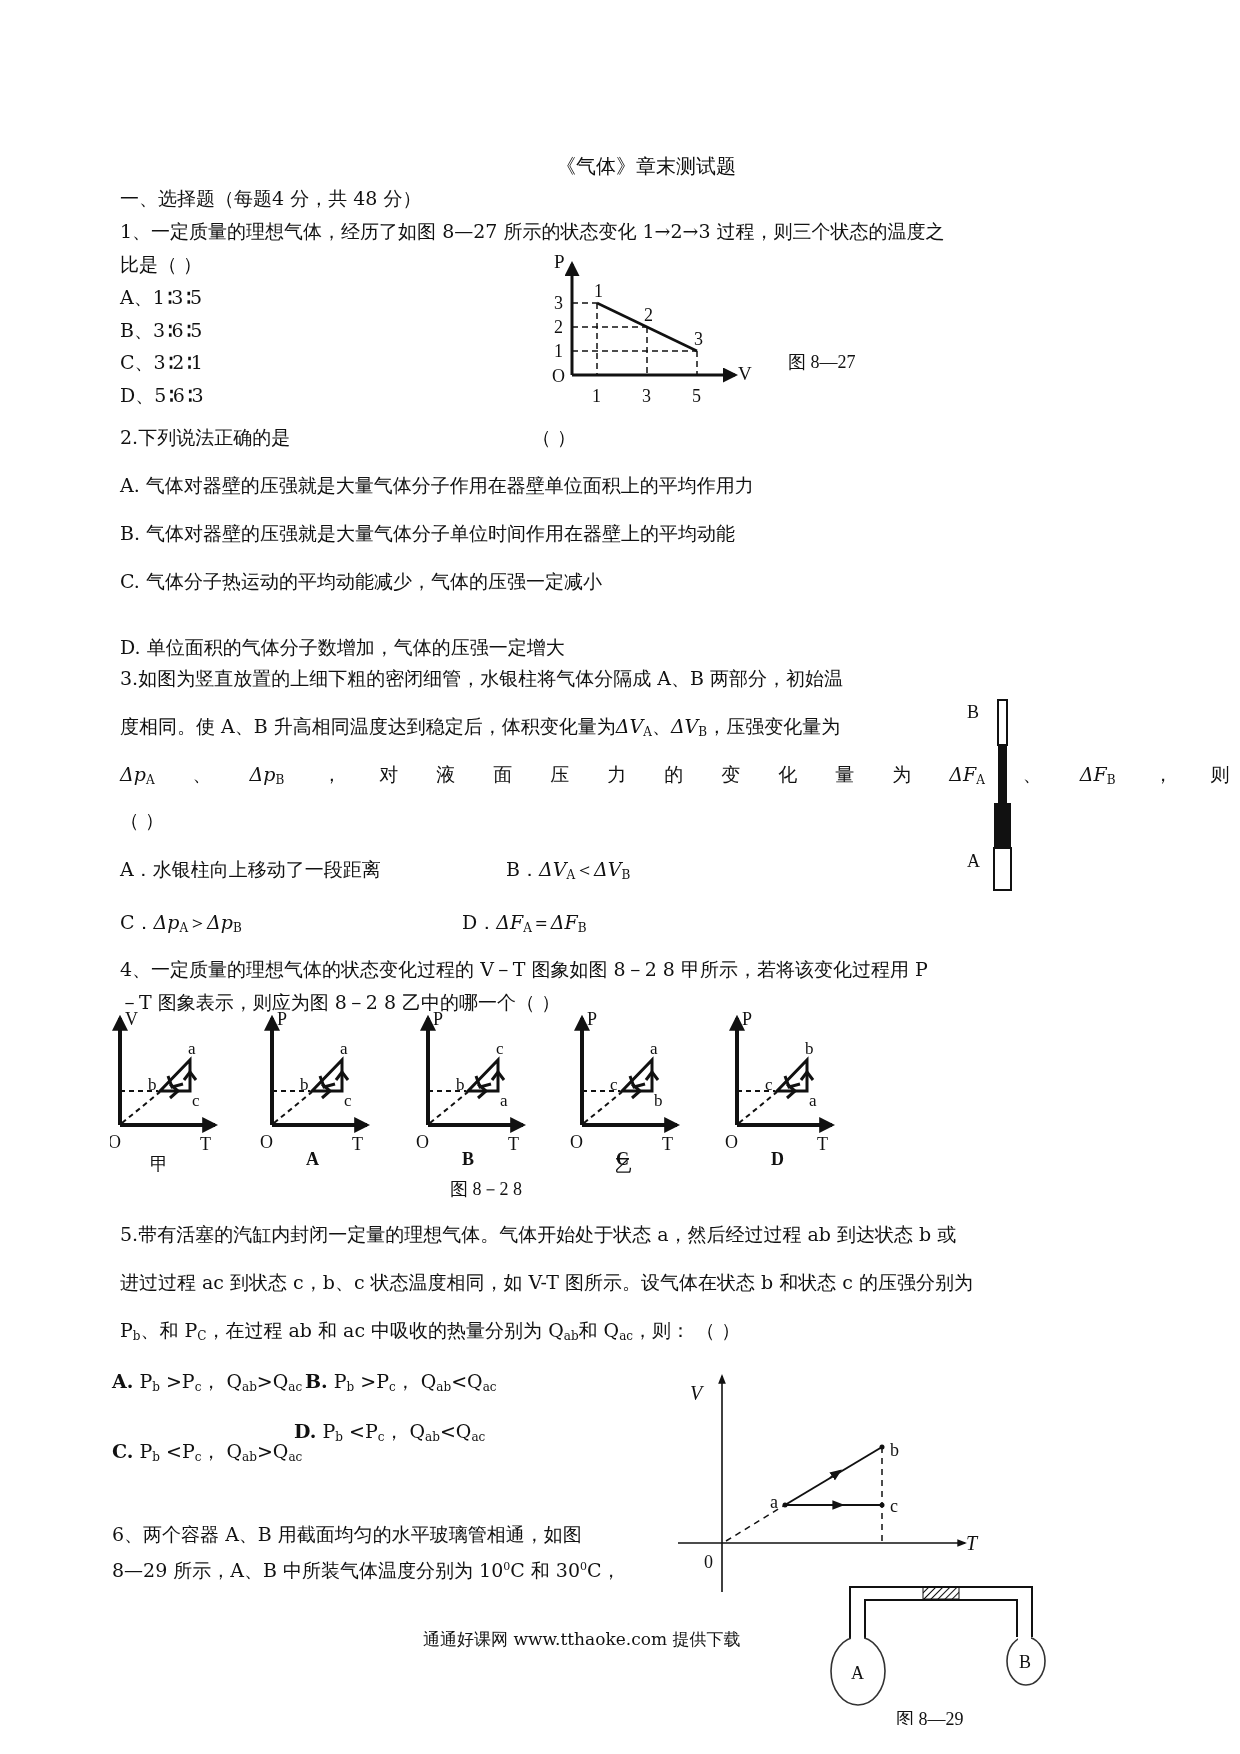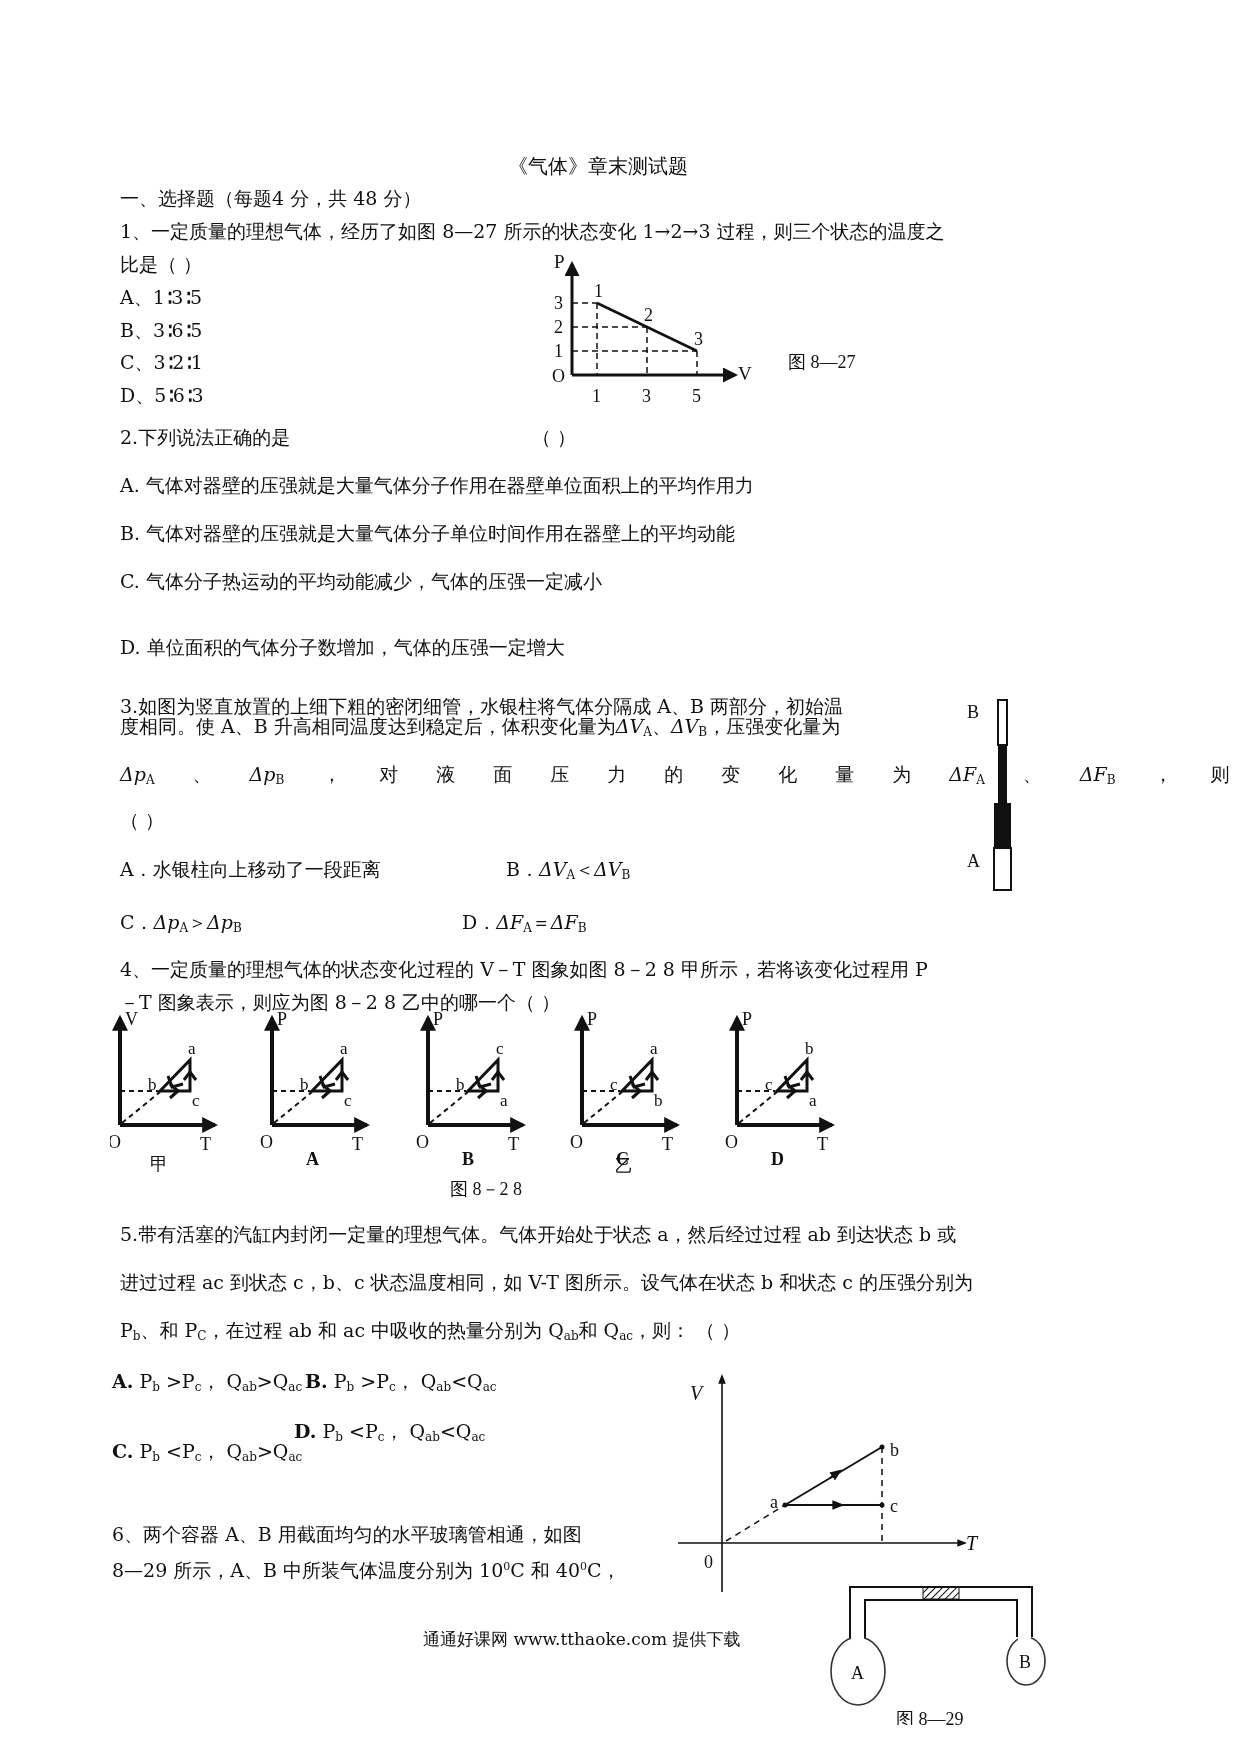--- a/index.html
+++ b/index.html
@@ -1,20 +1,20 @@
 <!DOCTYPE html>
 <html><head>
 <meta charset="utf-8">
 <style>
   html, body { margin: 0; padding: 0; background: #ffffff; }
   body { width: 1240px; height: 1754px; position: relative; overflow: hidden;
          font-family: "DejaVu Serif", "Liberation Serif", serif; color: #111; }
   .abs { position: absolute; white-space: nowrap; }
   .t { font-size: 19px; line-height: 24px; }
-  .title { font-size: 20px; }
+  .title { font-size: 20px; margin-left: 48px; }
   sub { font-size: 12px; vertical-align: -3px; }
   sup { font-size: 11px; vertical-align: 7px; }
   .it { font-style: italic; }
   svg text { font-family: "Liberation Serif", "DejaVu Serif", serif; fill: #111; }
   .just { display: flex; justify-content: space-between; width: 820px; gap: 38px; }
   .foot { font-size: 17px; }
 </style>
 </head>
 <body>
 
@@ -62,21 +62,21 @@
   <text x="248" y="118" font-size="18">图 8—27</text>
 </svg>
 
 <div class="abs t" style="left:120px;top:425px;">2.下列说法正确的是</div>
 <div class="abs t" style="left:532px;top:425px;">（       ）</div>
 <div class="abs t" style="left:120px;top:473px;">A. 气体对器壁的压强就是大量气体分子作用在器壁单位面积上的平均作用力</div>
 <div class="abs t" style="left:120px;top:521px;">B. 气体对器壁的压强就是大量气体分子单位时间作用在器壁上的平均动能</div>
 <div class="abs t" style="left:120px;top:569px;">C. 气体分子热运动的平均动能减少，气体的压强一定减小</div>
 <div class="abs t" style="left:120px;top:617px;margin-top:18px;">D. 单位面积的气体分子数增加，气体的压强一定增大</div>
 
-<div class="abs t" style="left:120px;top:666px;margin-top:28px;">3.如图为竖直放置的上细下粗的密闭细管，水银柱将气体分隔成 A、B 两部分，初始温</div>
+<div class="abs t" style="left:120px;top:666px;">3.如图为竖直放置的上细下粗的密闭细管，水银柱将气体分隔成 A、B 两部分，初始温</div>
 <div class="abs t" style="left:120px;top:714px;">
   <span>度相同。使 A、B 升高相同温度达到稳定后，体积变化量为</span><span class="it">ΔV</span><sub>A</sub>、<span class="it">ΔV</span><sub>B</sub><span>，压强变化量为</span>
 </div>
 <div class="abs t just" style="left:120px;top:762px;">
   <span><span class="it">Δp</span><sub>A</sub></span>
     <span>、</span>
     <span><span class="it">Δp</span><sub>B</sub></span>
     <span>，</span>
   <span>对</span>
     <span>液</span>
@@ -239,21 +239,21 @@
   <text x="20" y="30" font-size="20" font-style="italic">V</text>
   <text x="296" y="180" font-size="20" font-style="italic">T</text>
   <text x="34" y="198" font-size="18">0</text>
   <text x="100" y="138" font-size="18" font-family="DejaVu Sans">a</text>
   <text x="220" y="86" font-size="18" font-family="DejaVu Sans">b</text>
   <text x="220" y="142" font-size="18" font-family="DejaVu Sans">c</text>
 </svg>
 
 <div class="abs t" style="left:112px;top:1522px;">6、两个容器 A、B 用截面均匀的水平玻璃管相通，如图</div>
 <div class="abs t" style="left:112px;top:1555px;">
-  <span>8—29 所示，A、B 中所装气体温度分别为 10</span><sup>0</sup><span>C 和 40</span><sup>0</sup><span>C，</span>
+  <span>8—29 所示，A、B 中所装气体温度分别为 10</span><sup>0</sup><span>C 和 30</span><sup>0</sup><span>C，</span>
 </div>
 
 <svg class="abs" style="left:820px;top:1575px;" width="240" height="150">
   <defs>
     <pattern id="hatch" width="5" height="5" patternUnits="userSpaceOnUse" patternTransform="rotate(45)">
       <line x1="0" y1="0" x2="0" y2="5" stroke="#111" stroke-width="2"></line>
     </pattern>
   </defs>
   <path d="M30,65 L30,12 L212,12 L212,62" fill="none" stroke="#111" stroke-width="2"></path>
   <path d="M45,66 L45,25 L197,25 L197,62" fill="none" stroke="#111" stroke-width="2"></path>

